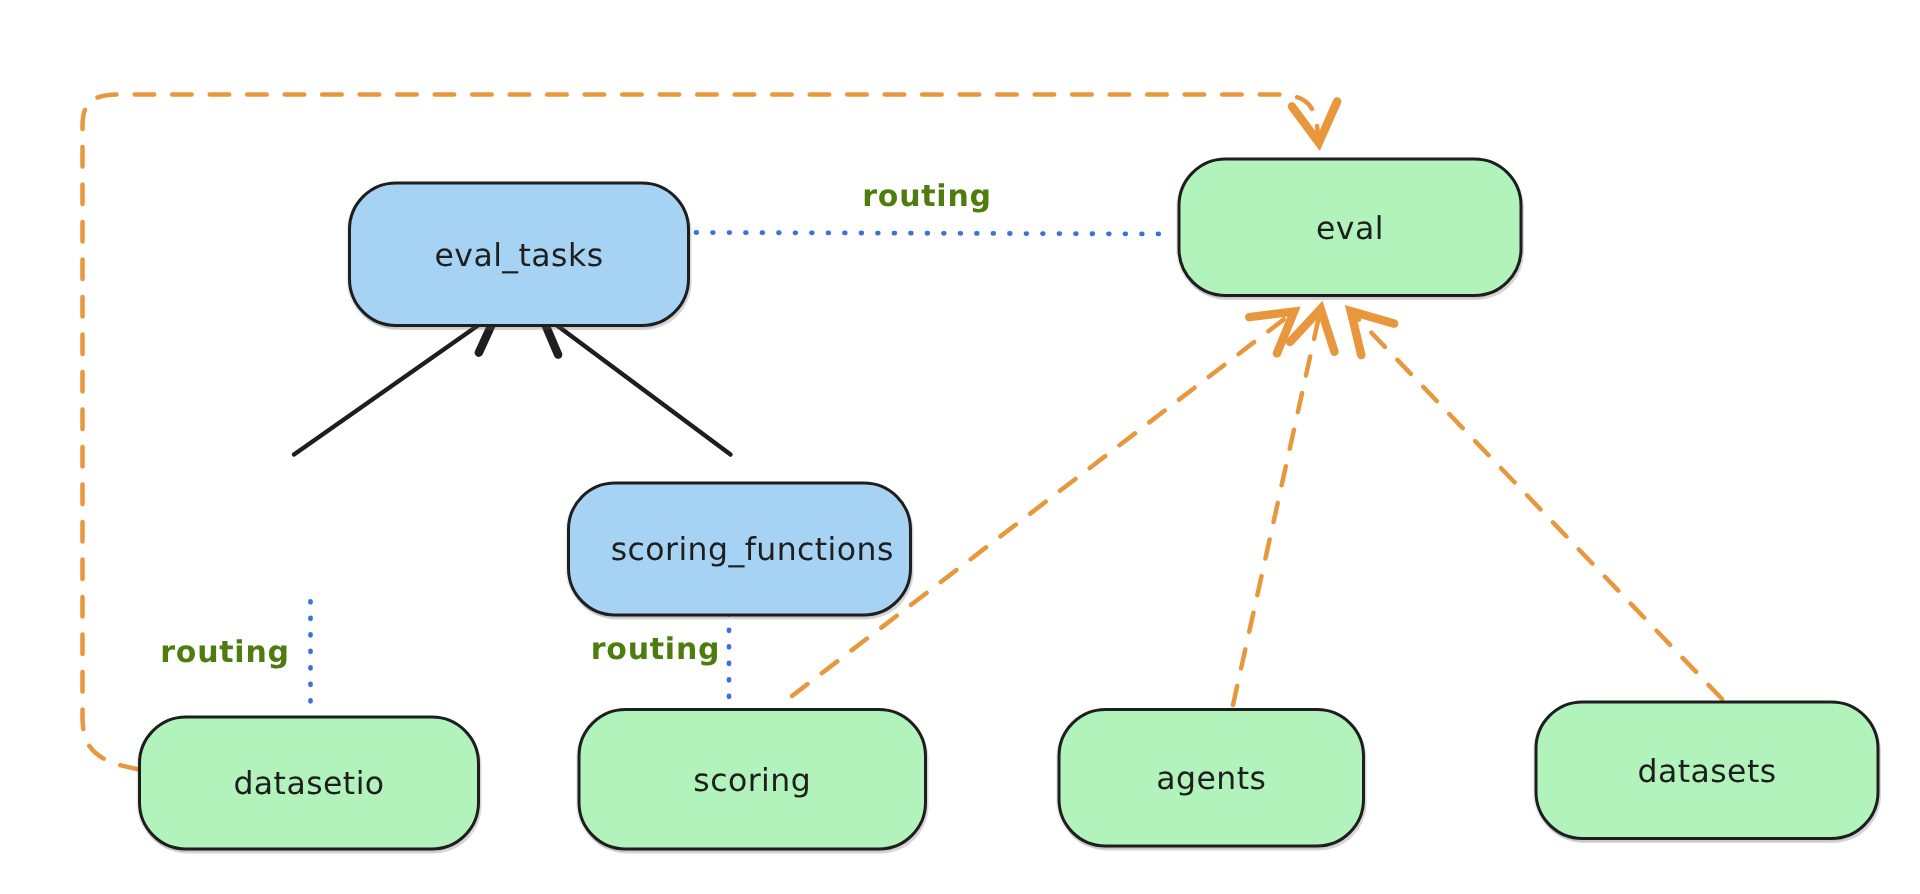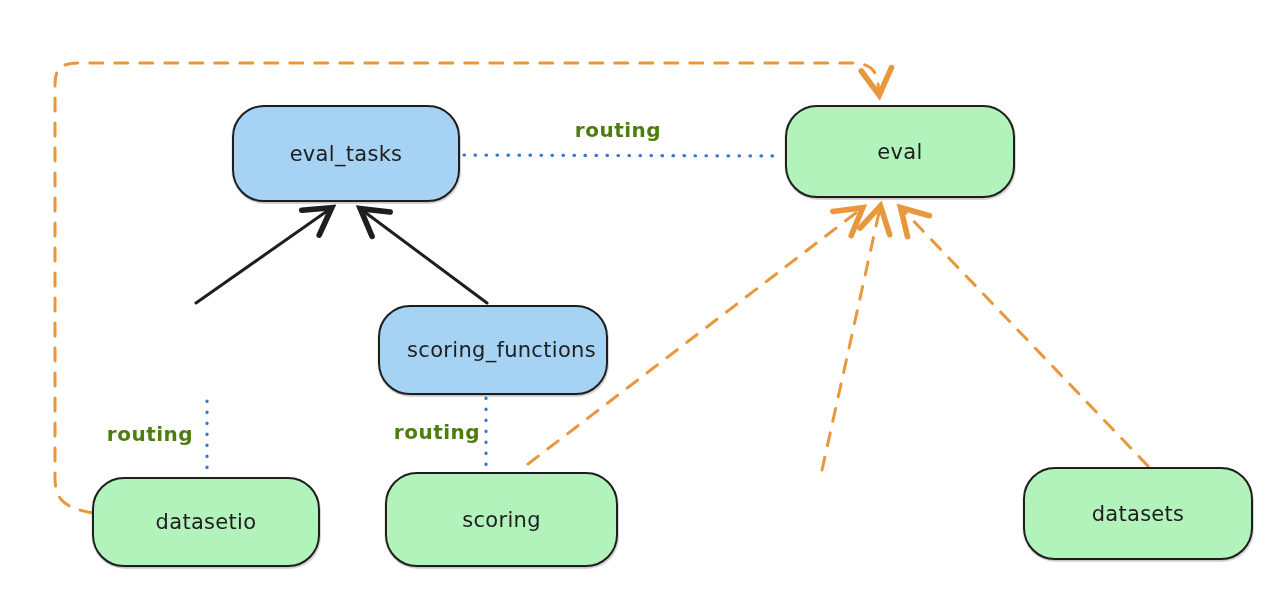--- a/index.html
+++ b/index.html
@@ -23,21 +23,21 @@
     position: absolute;
     box-sizing: border-box;
     border: 2.5px solid #1e1e1e;
     border-radius: 32px;
     display: flex; align-items: center; justify-content: center;
     font-size: 21px;
     color: #1e1e1e;
     letter-spacing: 0.3px;
     box-shadow: 1px 2px 0 rgba(90,90,90,0.25), -1px 1px 0 rgba(90,90,90,0.12);
   }
-  .node.blue  { background: #a6d2f3; }
+  .node.blue  { background: #a6d2f3; margin-top: 16px; }
   .node.green { background: #b2f2bb; }
   .edge-label {
     position: absolute;
     transform: translate(-50%, -50%);
     color: #4d7c0f;
     font-size: 20px;
     font-weight: bold;
     letter-spacing: 0.5px;
     white-space: nowrap;
     text-align: right;
@@ -85,20 +85,23 @@
   </div>
 
   <div class="node green" style="left:92px; top:477px; width:228px; height:90px;">
     <span>datasetio</span>
   </div>
 
   <div class="node green" style="left:385px; top:472px; width:233px; height:95px;">
     <span>scoring</span>
   </div>
 
+  <div class="node green" style="left:705px; top:472px; width:205px; height:93px;">
+    <span>agents</span>
+  </div>
 
   <div class="node green" style="left:1023px; top:467px; width:230px; height:93px;">
     <span>datasets</span>
   </div>
 
   <div class="edge-label" style="left:618px; top:130px;">routing</div>
   <div class="edge-label" style="left:150px; top:434px;">routing</div>
   <div class="edge-label" style="left:437px; top:432px;">routing</div>
 
 </div>

